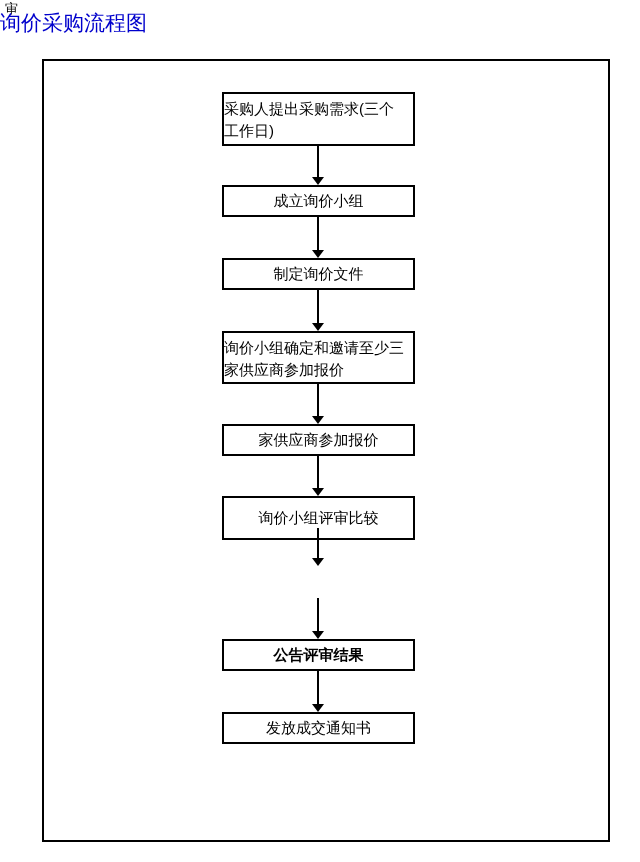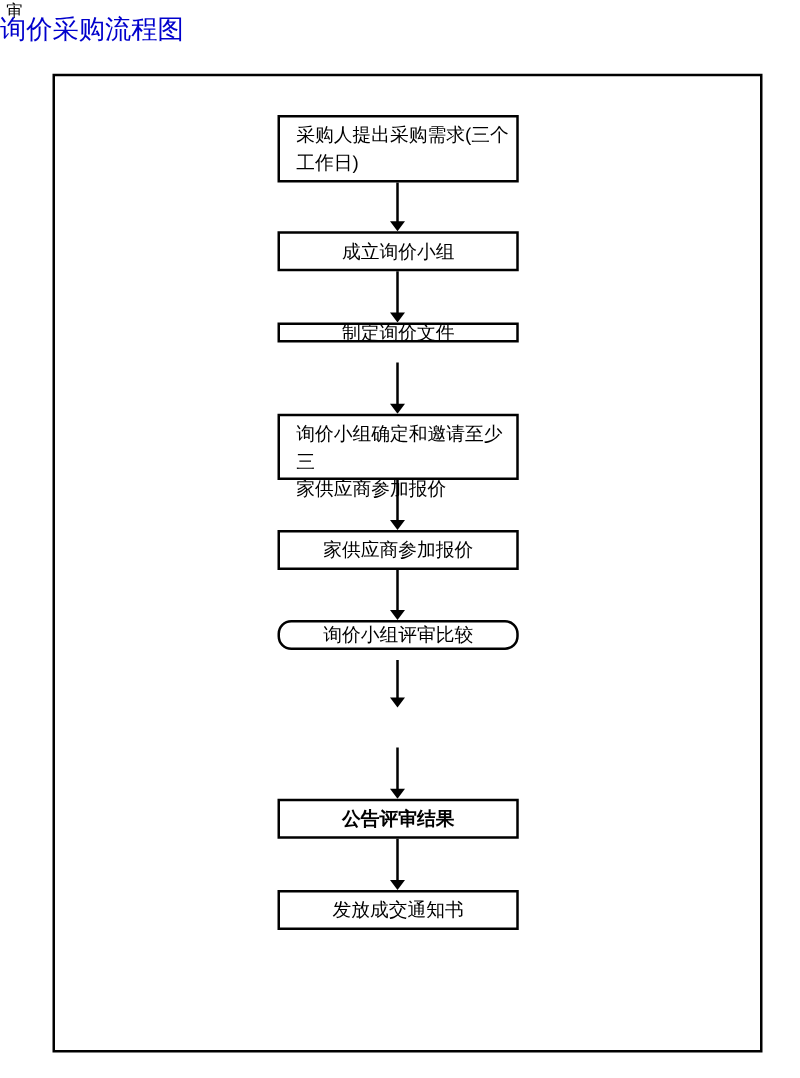--- a/index.html
+++ b/index.html
@@ -54,31 +54,31 @@
     color: #000000;
     font-size: 15px;
   }
   .fbox.single {
     display: flex;
     align-items: center;
     justify-content: center;
     text-align: center;
   }
   .fbox.multi {
-    padding: 4px 2px 0 13px;
+    padding: 4px 2px 0 0;
     line-height: 22px;
     white-space: pre-line;
     text-align: left;
   }
   #step1 { top: 31px;  height: 54px; }
   #step2 { top: 124px; height: 32px; }
-  #step3 { top: 197px; height: 16px; }
+  #step3 { top: 197px; height: 32px; }
   #step4 { top: 270px; height: 53px; }
   #step5 { top: 363px; height: 32px; }
-  #step6 { top: 435px; height: 24px; border-radius: 11px; }
+  #step6 { top: 435px; height: 44px; }
   #step7 { top: 505px; height: 32px; }
   #step8 { top: 578px; height: 32px; font-weight: bold; }
   #step9 { top: 651px; height: 32px; }
 
   .arrow {
     position: absolute;
     left: 268px;
     width: 12px;
   }
   .arrow::before {

